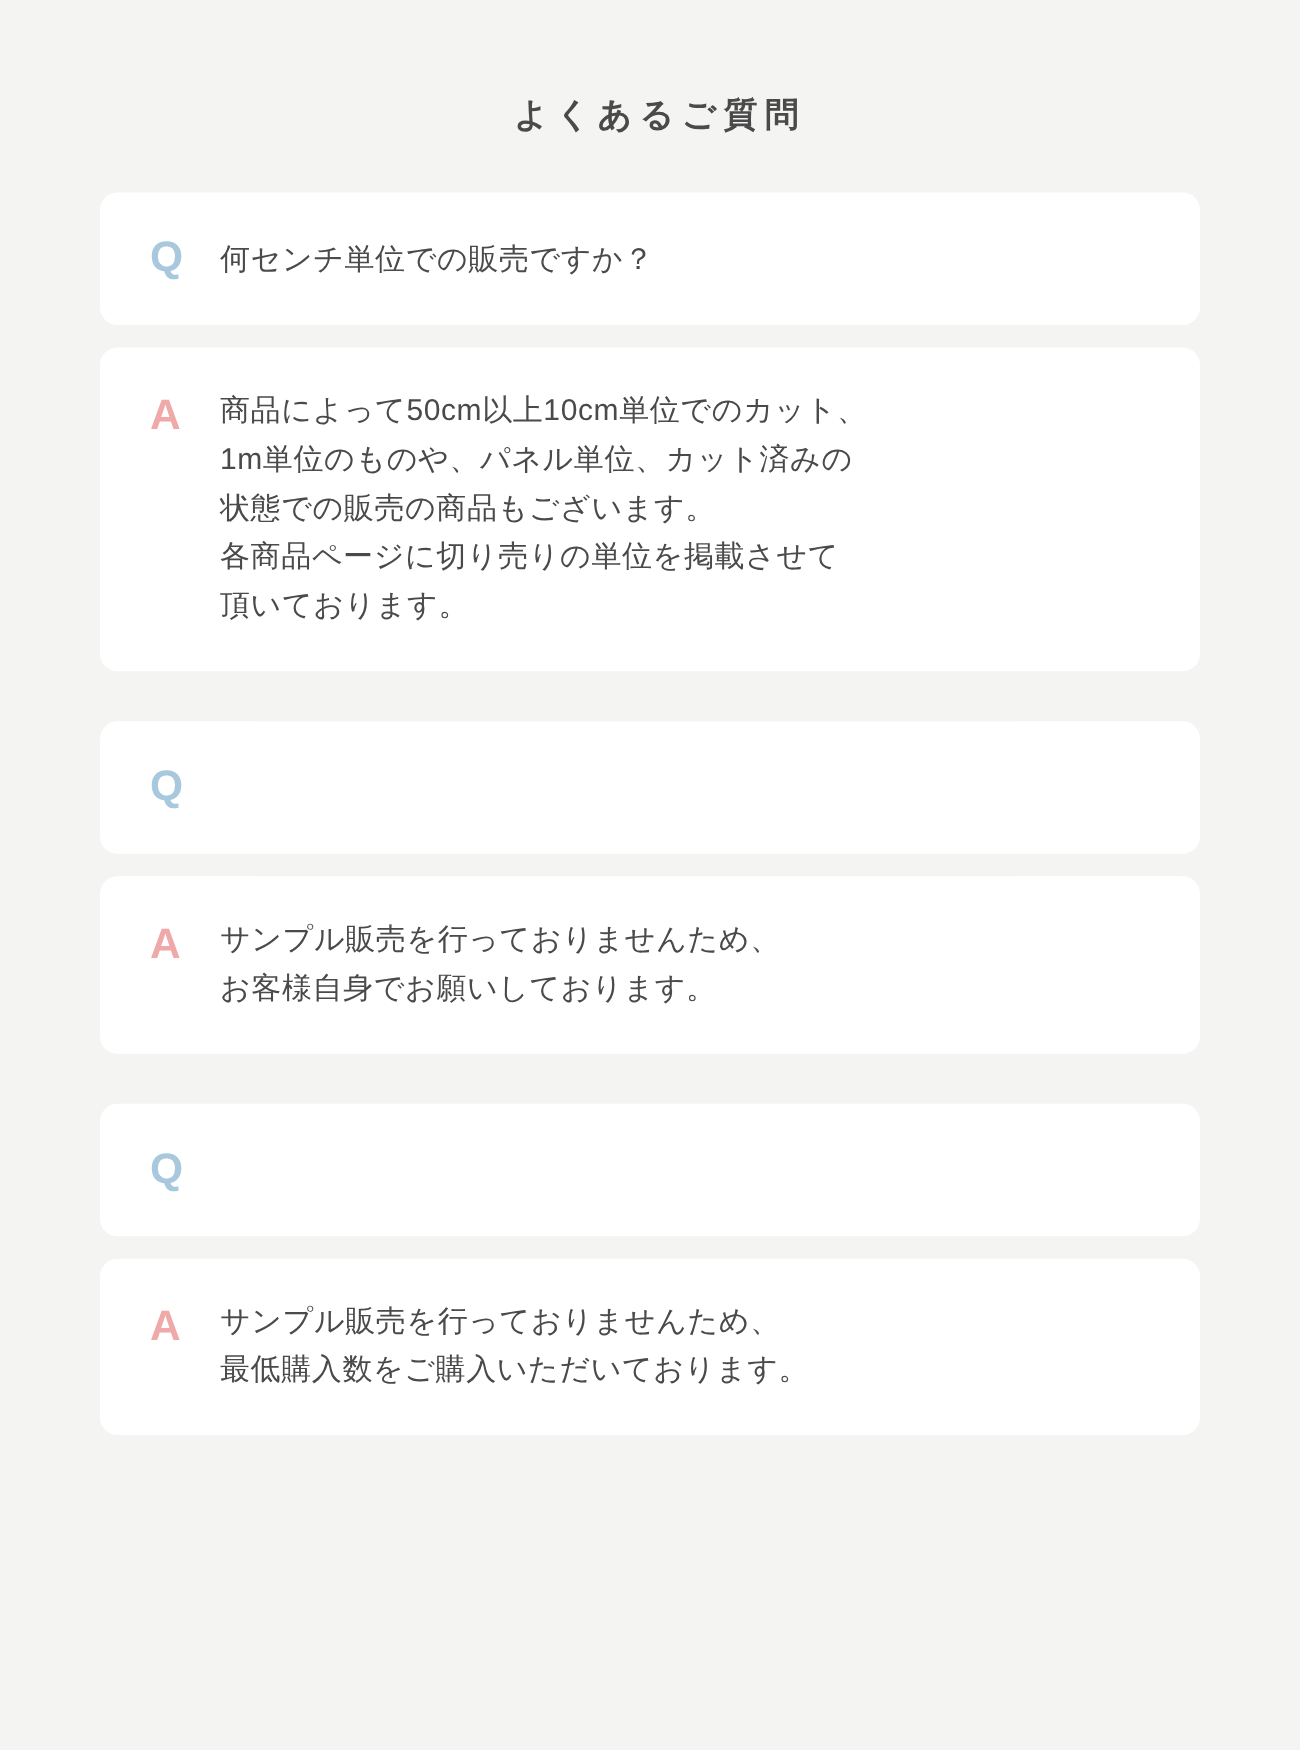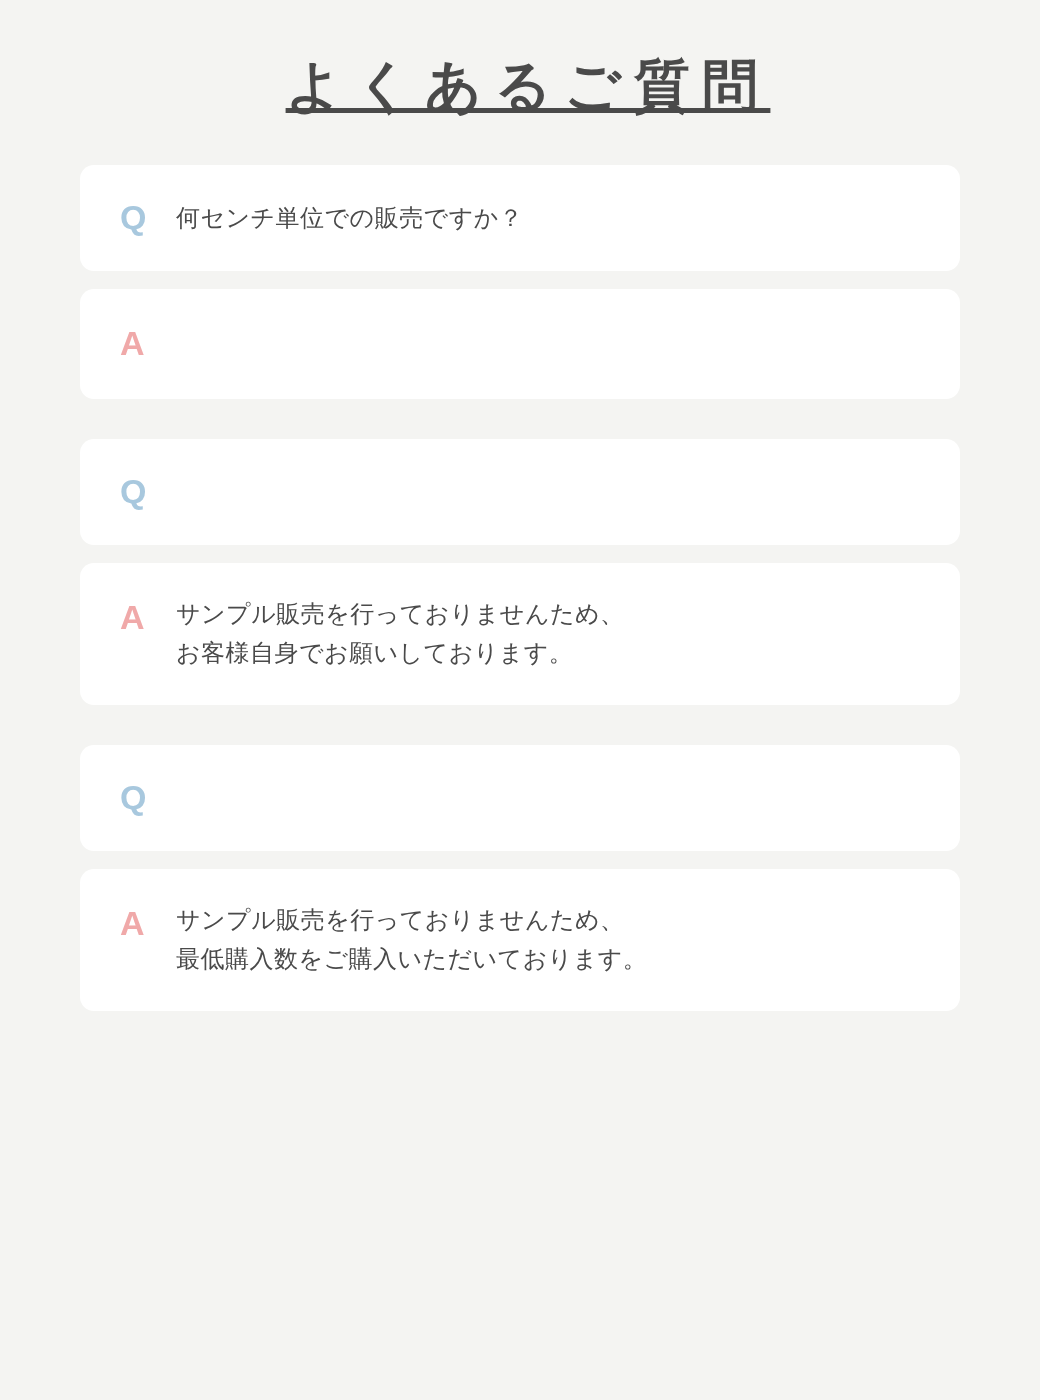--- a/index.html
+++ b/index.html
@@ -15,29 +15,28 @@
   }
   .page {
     width: 1040px;
     height: 1400px;
     box-sizing: border-box;
     position: relative;
     overflow: hidden;
   }
   .faq-title {
     text-align: center;
-    font-size: 56px;
+    font-size: 27px;
     font-weight: 700;
     letter-spacing: 0.22em;
     color: #4a4a4a;
-    padding-top: 52px;
+    padding-top: 76px;
     padding-left: 16px;
     margin: 0;
     line-height: 1.2;
-    text-decoration: underline;
   }
   .faq-list {
     margin: 0;
     padding: 0 80px;
     margin-top: 46px;
   }
   .faq-card {
     background: #ffffff;
     border-radius: 14px;
     display: flex;
@@ -94,20 +93,25 @@
   <h1 class="faq-title">よくあるご質問</h1>
 
   <div class="faq-list">
 
     <div class="faq-card question">
       <div class="marker q">Q</div>
       <div class="faq-text">何センチ単位での販売ですか？</div>
     </div>
     <div class="faq-card answer">
       <div class="marker a">A</div>
+      <div class="faq-text">商品によって50cm以上10cm単位でのカット、
+1m単位のものや、パネル単位、カット済みの
+状態での販売の商品もございます。
+各商品ページに切り売りの単位を掲載させて
+頂いております。</div>
     </div>
 
     <div class="gap-large"></div>
 
     <div class="faq-card question">
       <div class="marker q">Q</div>
     </div>
     <div class="faq-card answer">
       <div class="marker a">A</div>
       <div class="faq-text">サンプル販売を行っておりませんため、

